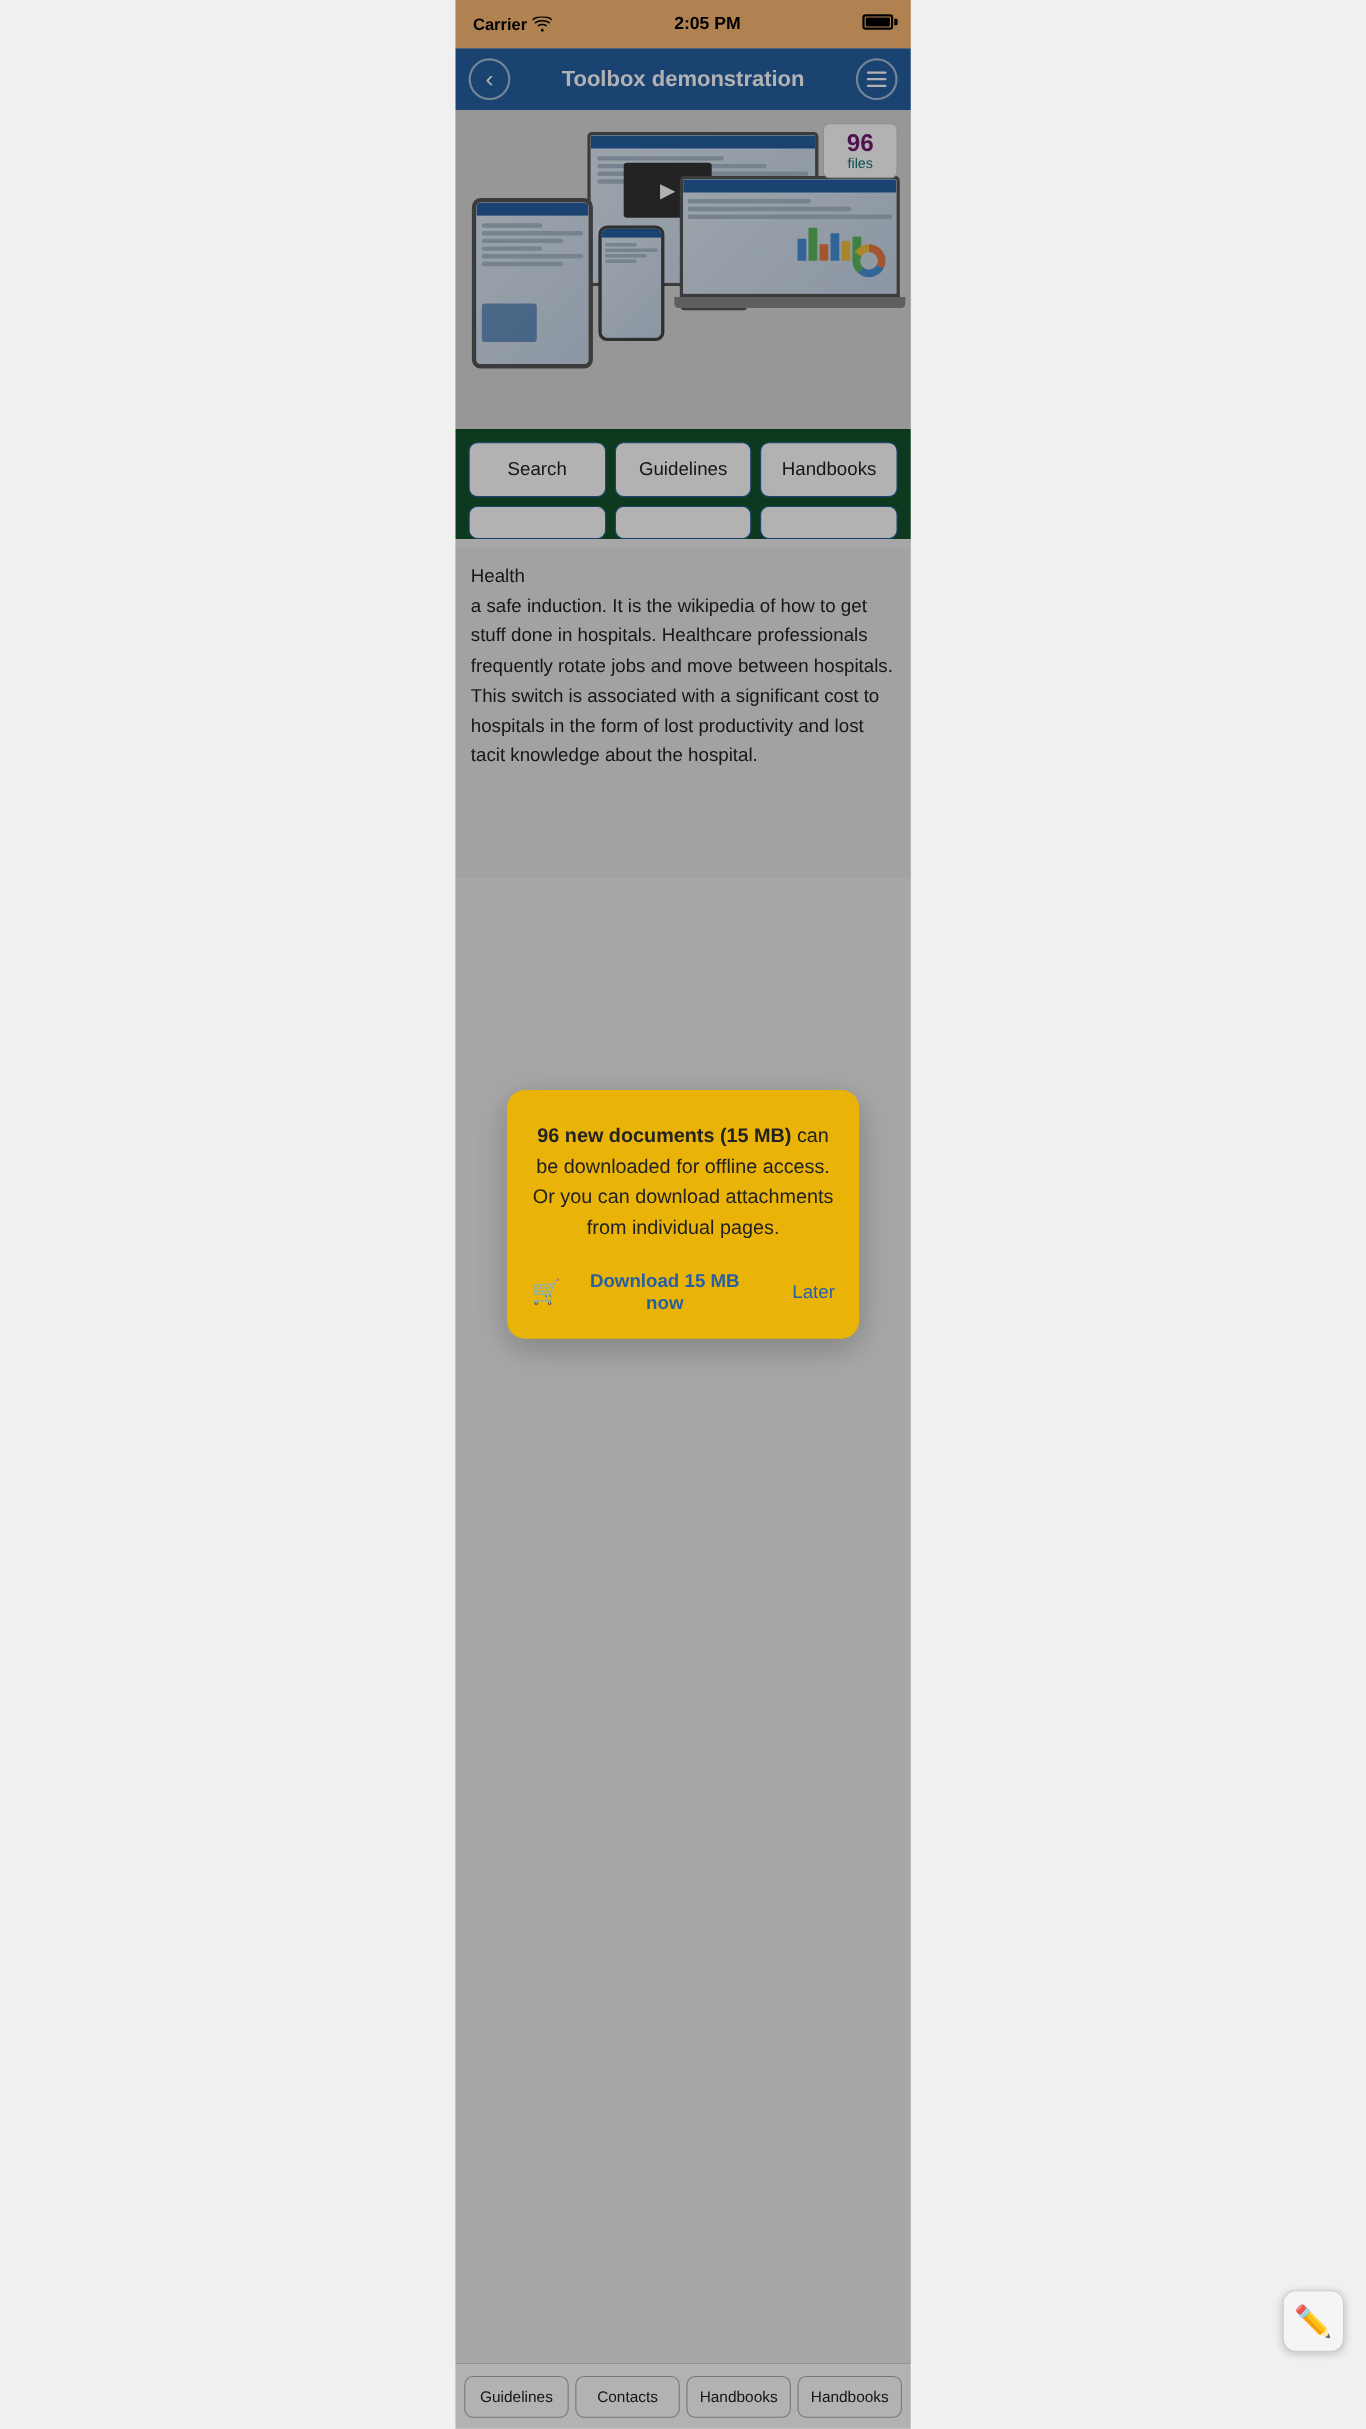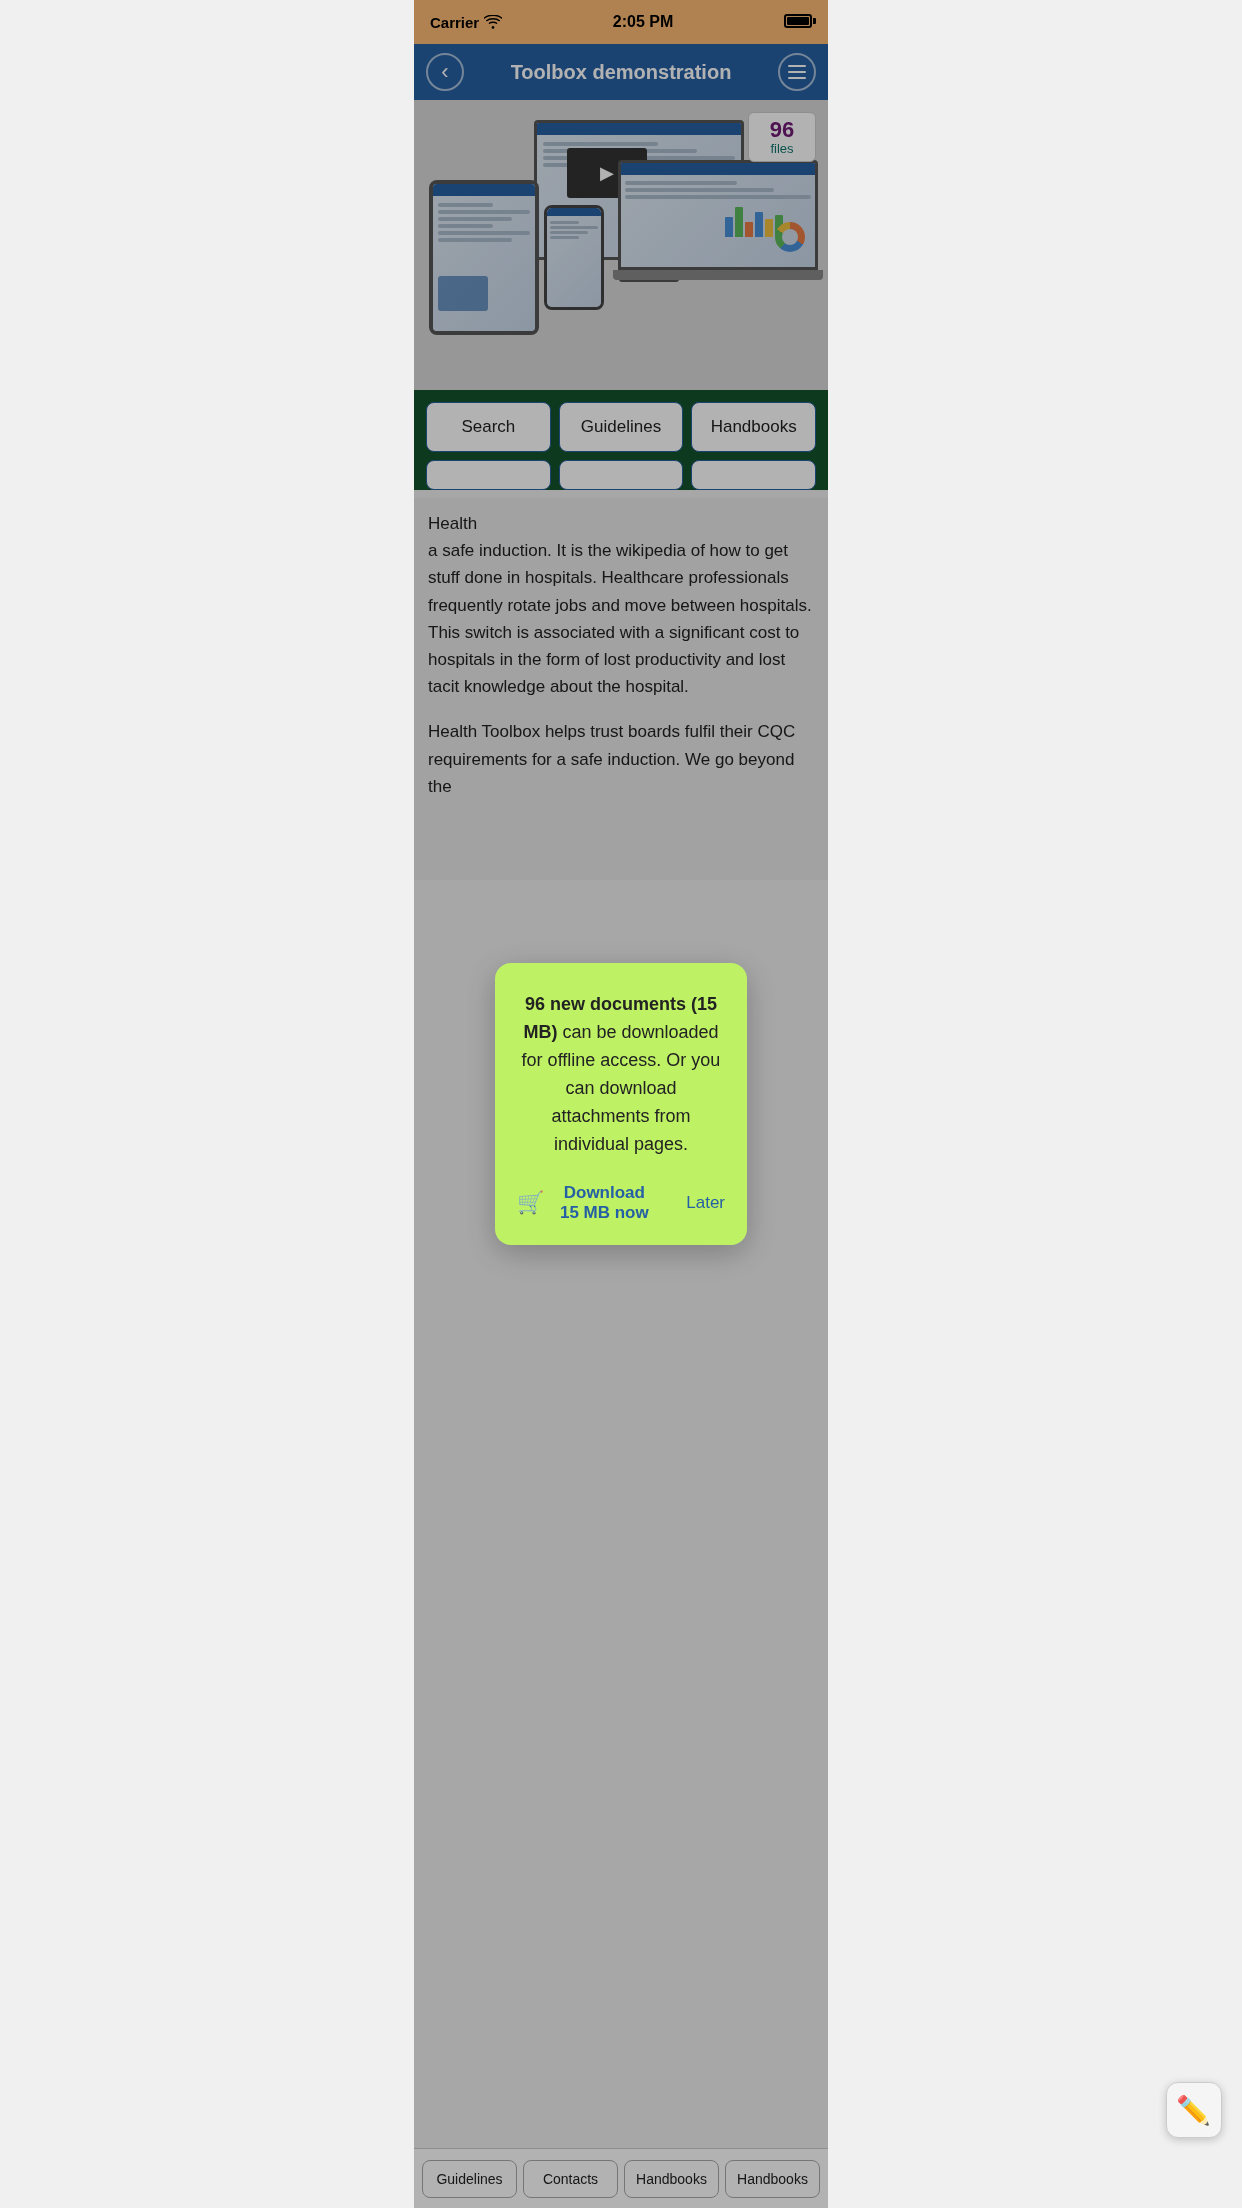--- a/index.html
+++ b/index.html
@@ -387,23 +387,23 @@
       transform: translateX(-50%);
       width: 414px;
       height: 100%;
       background: rgba(0,0,0,0.3);
       display: flex;
       align-items: center;
       justify-content: center;
       z-index: 100;
     }
     .modal {
-      background: #bef264;
+      background: #eab308;
       border-radius: 16px;
-      width: 252px;
+      width: 320px;
       padding: 28px 22px 22px;
       text-align: center;
       box-shadow: 0 8px 32px rgba(0,0,0,0.25);
     }
     .modal-text {
       font-size: 18px;
       line-height: 1.55;
       color: #222;
       margin-bottom: 24px;
     }
@@ -563,21 +563,20 @@
   <div class="nav-row">
     <button class="nav-btn"></button>
     <button class="nav-btn"></button>
     <button class="nav-btn"></button>
   </div>
 </div>
 
 <div class="main-content">
   <p class="content-text">Health&nbsp;&nbsp;&nbsp;&nbsp;&nbsp;&nbsp;&nbsp;&nbsp;&nbsp;&nbsp;&nbsp;&nbsp;&nbsp;&nbsp;&nbsp;&nbsp;&nbsp;&nbsp;&nbsp;&nbsp;&nbsp;&nbsp;&nbsp;&nbsp;&nbsp;&nbsp;&nbsp;&nbsp;&nbsp;&nbsp;&nbsp;&nbsp;&nbsp;&nbsp;&nbsp;&nbsp;&nbsp;&nbsp;&nbsp;&nbsp;&nbsp;&nbsp;&nbsp;&nbsp;&nbsp;&nbsp;&nbsp;&nbsp;&nbsp;&nbsp;&nbsp;&nbsp;&nbsp;&nbsp;&nbsp;&nbsp;&nbsp;&nbsp;&nbsp;&nbsp;&nbsp;&nbsp;&nbsp;&nbsp;&nbsp;&nbsp;&nbsp;&nbsp;&nbsp;&nbsp;&nbsp;&nbsp;&nbsp;&nbsp;&nbsp;&nbsp;eserve a safe induction. It is the wikipedia of how to get stuff done in hospitals. Healthcare professionals frequently rotate jobs and move between hospitals. This switch is associated with a significant cost to hospitals in the form of lost productivity and lost tacit knowledge about the hospital.</p>
   <br>
-  <p class="content-text">Health Toolbox helps trust boards fulfil their CQC requirements for a safe induction. We go beyond the</p>
 </div>
 
 <div class="fab">
   <span>✏️</span>
 </div>
 
 <div class="bottom-nav">
   <button class="bottom-nav-btn">Guidelines</button>
   <button class="bottom-nav-btn">Contacts</button>
   <button class="bottom-nav-btn">Handbooks</button>

